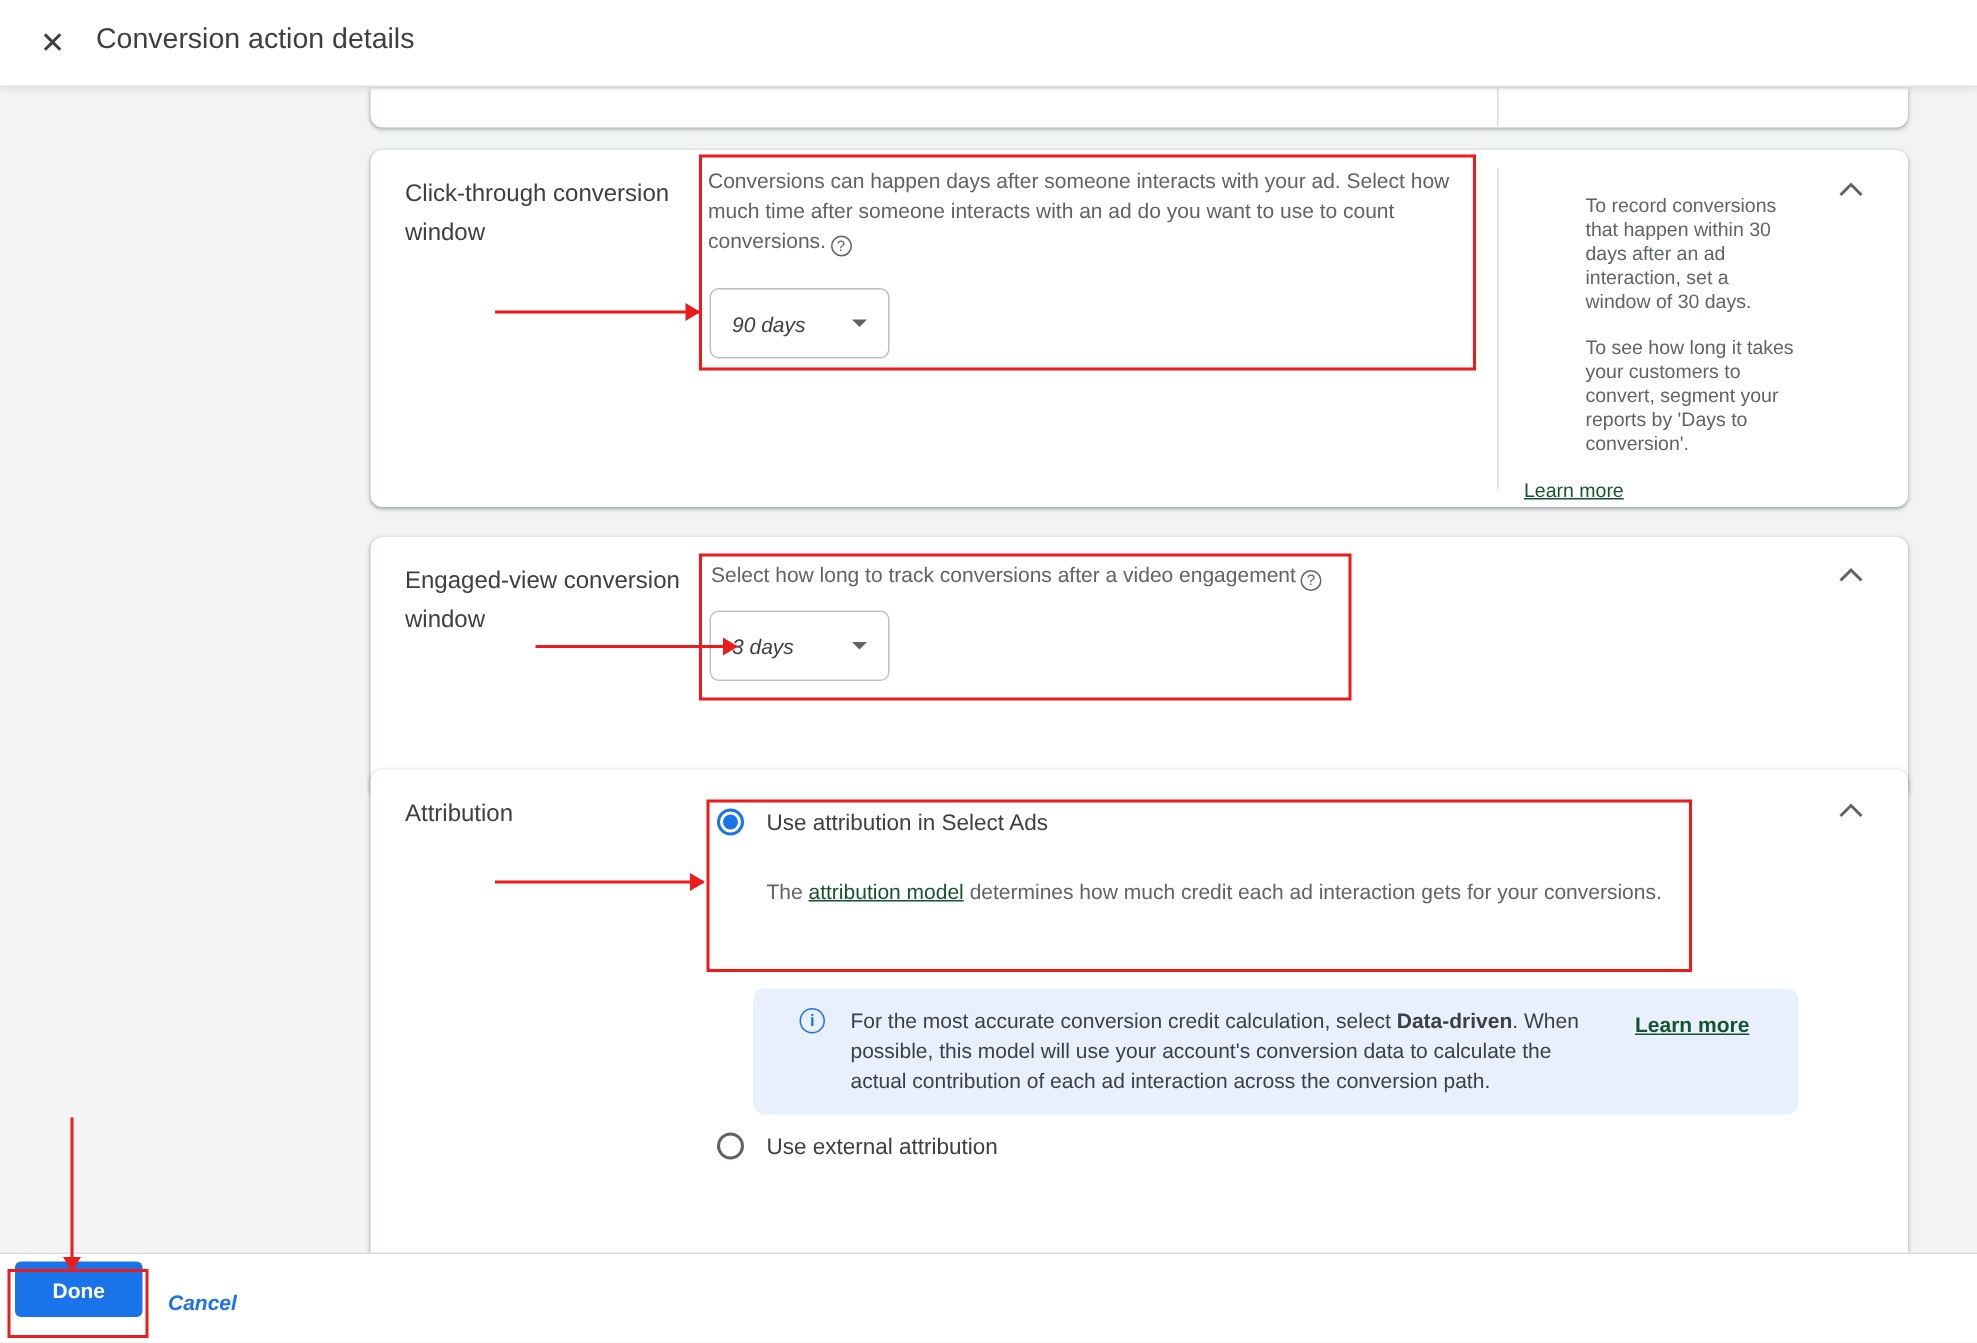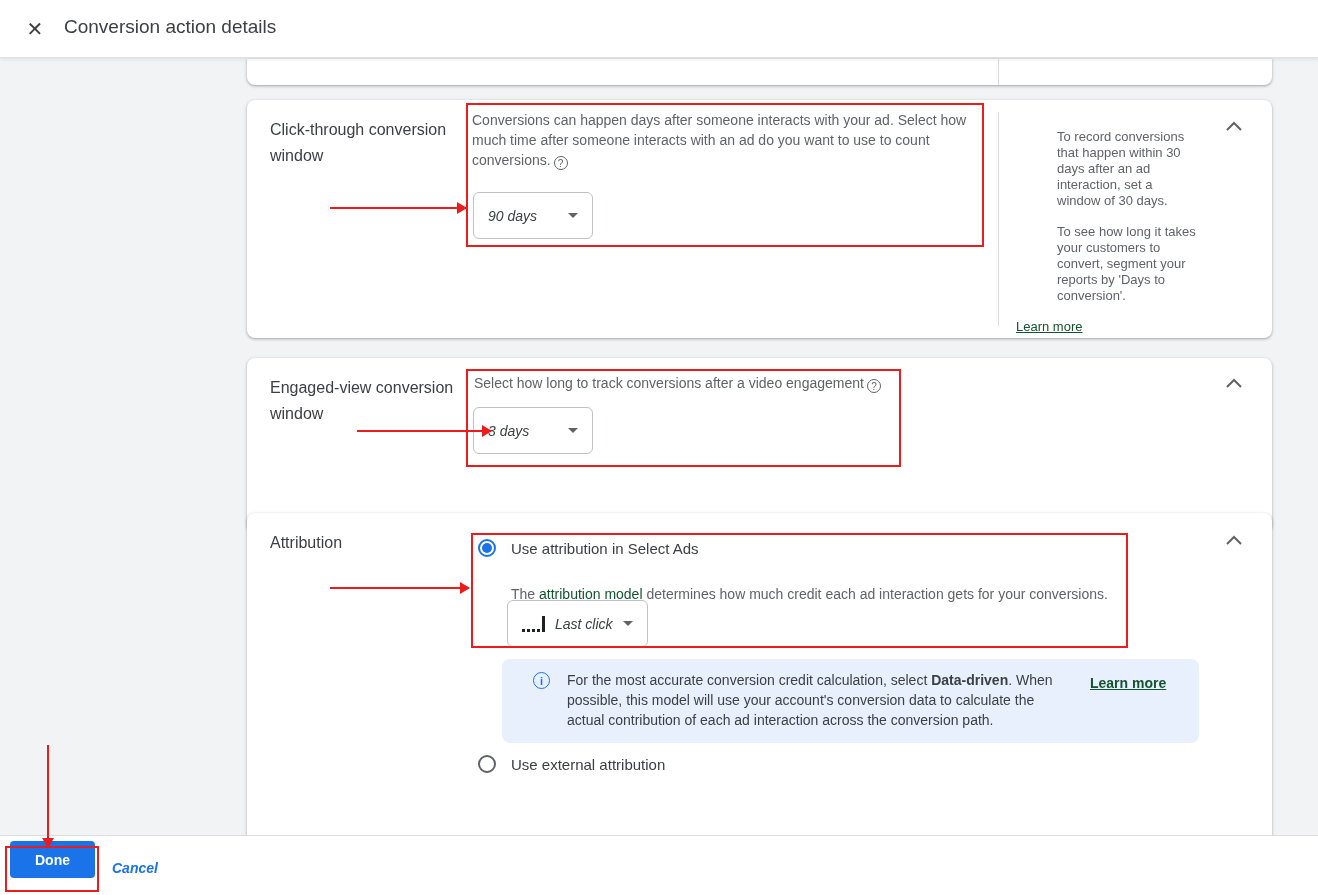--- a/index.html
+++ b/index.html
@@ -144,31 +144,20 @@
 
 <section class="card card-3">
   <div class="card-label">Attribution</div>
 
   <span class="radio on" style="left:231px; top:26px;"></span>
   <div class="opt-label" style="left:264px; top:27px;">Use attribution in Select Ads</div>
   <div class="opt-desc" style="left:264px; top:51px; width:640px;margin-top:20px;">
     <span>The </span><span class="link">attribution model</span><span> determines how much credit each ad interaction gets for your conversions.</span>
   </div>
 
-  <div class="dropdown" style="left:260px; top:87px; width:141px;">
-    <span class="lc-icon">
-        <i></i>
-        <i></i>
-        <i></i>
-        <i></i>
-        <span class="bar"></span>
-      </span>
-    <span>Last click</span>
-    <span class="caret"></span>
-  </div>
 
   <div class="info-banner">
     <i class="info-icon">i</i>
     <div class="info-text">
       <span>For the most accurate conversion credit calculation, select </span><b>Data-driven</b><span>. When possible, this model will use your account's conversion data to calculate the actual contribution of each ad interaction across the conversion path.</span>
     </div>
     <span class="info-learn link">Learn more</span>
   </div>
 
   <span class="radio off" style="left:231px; top:242px;"></span>

